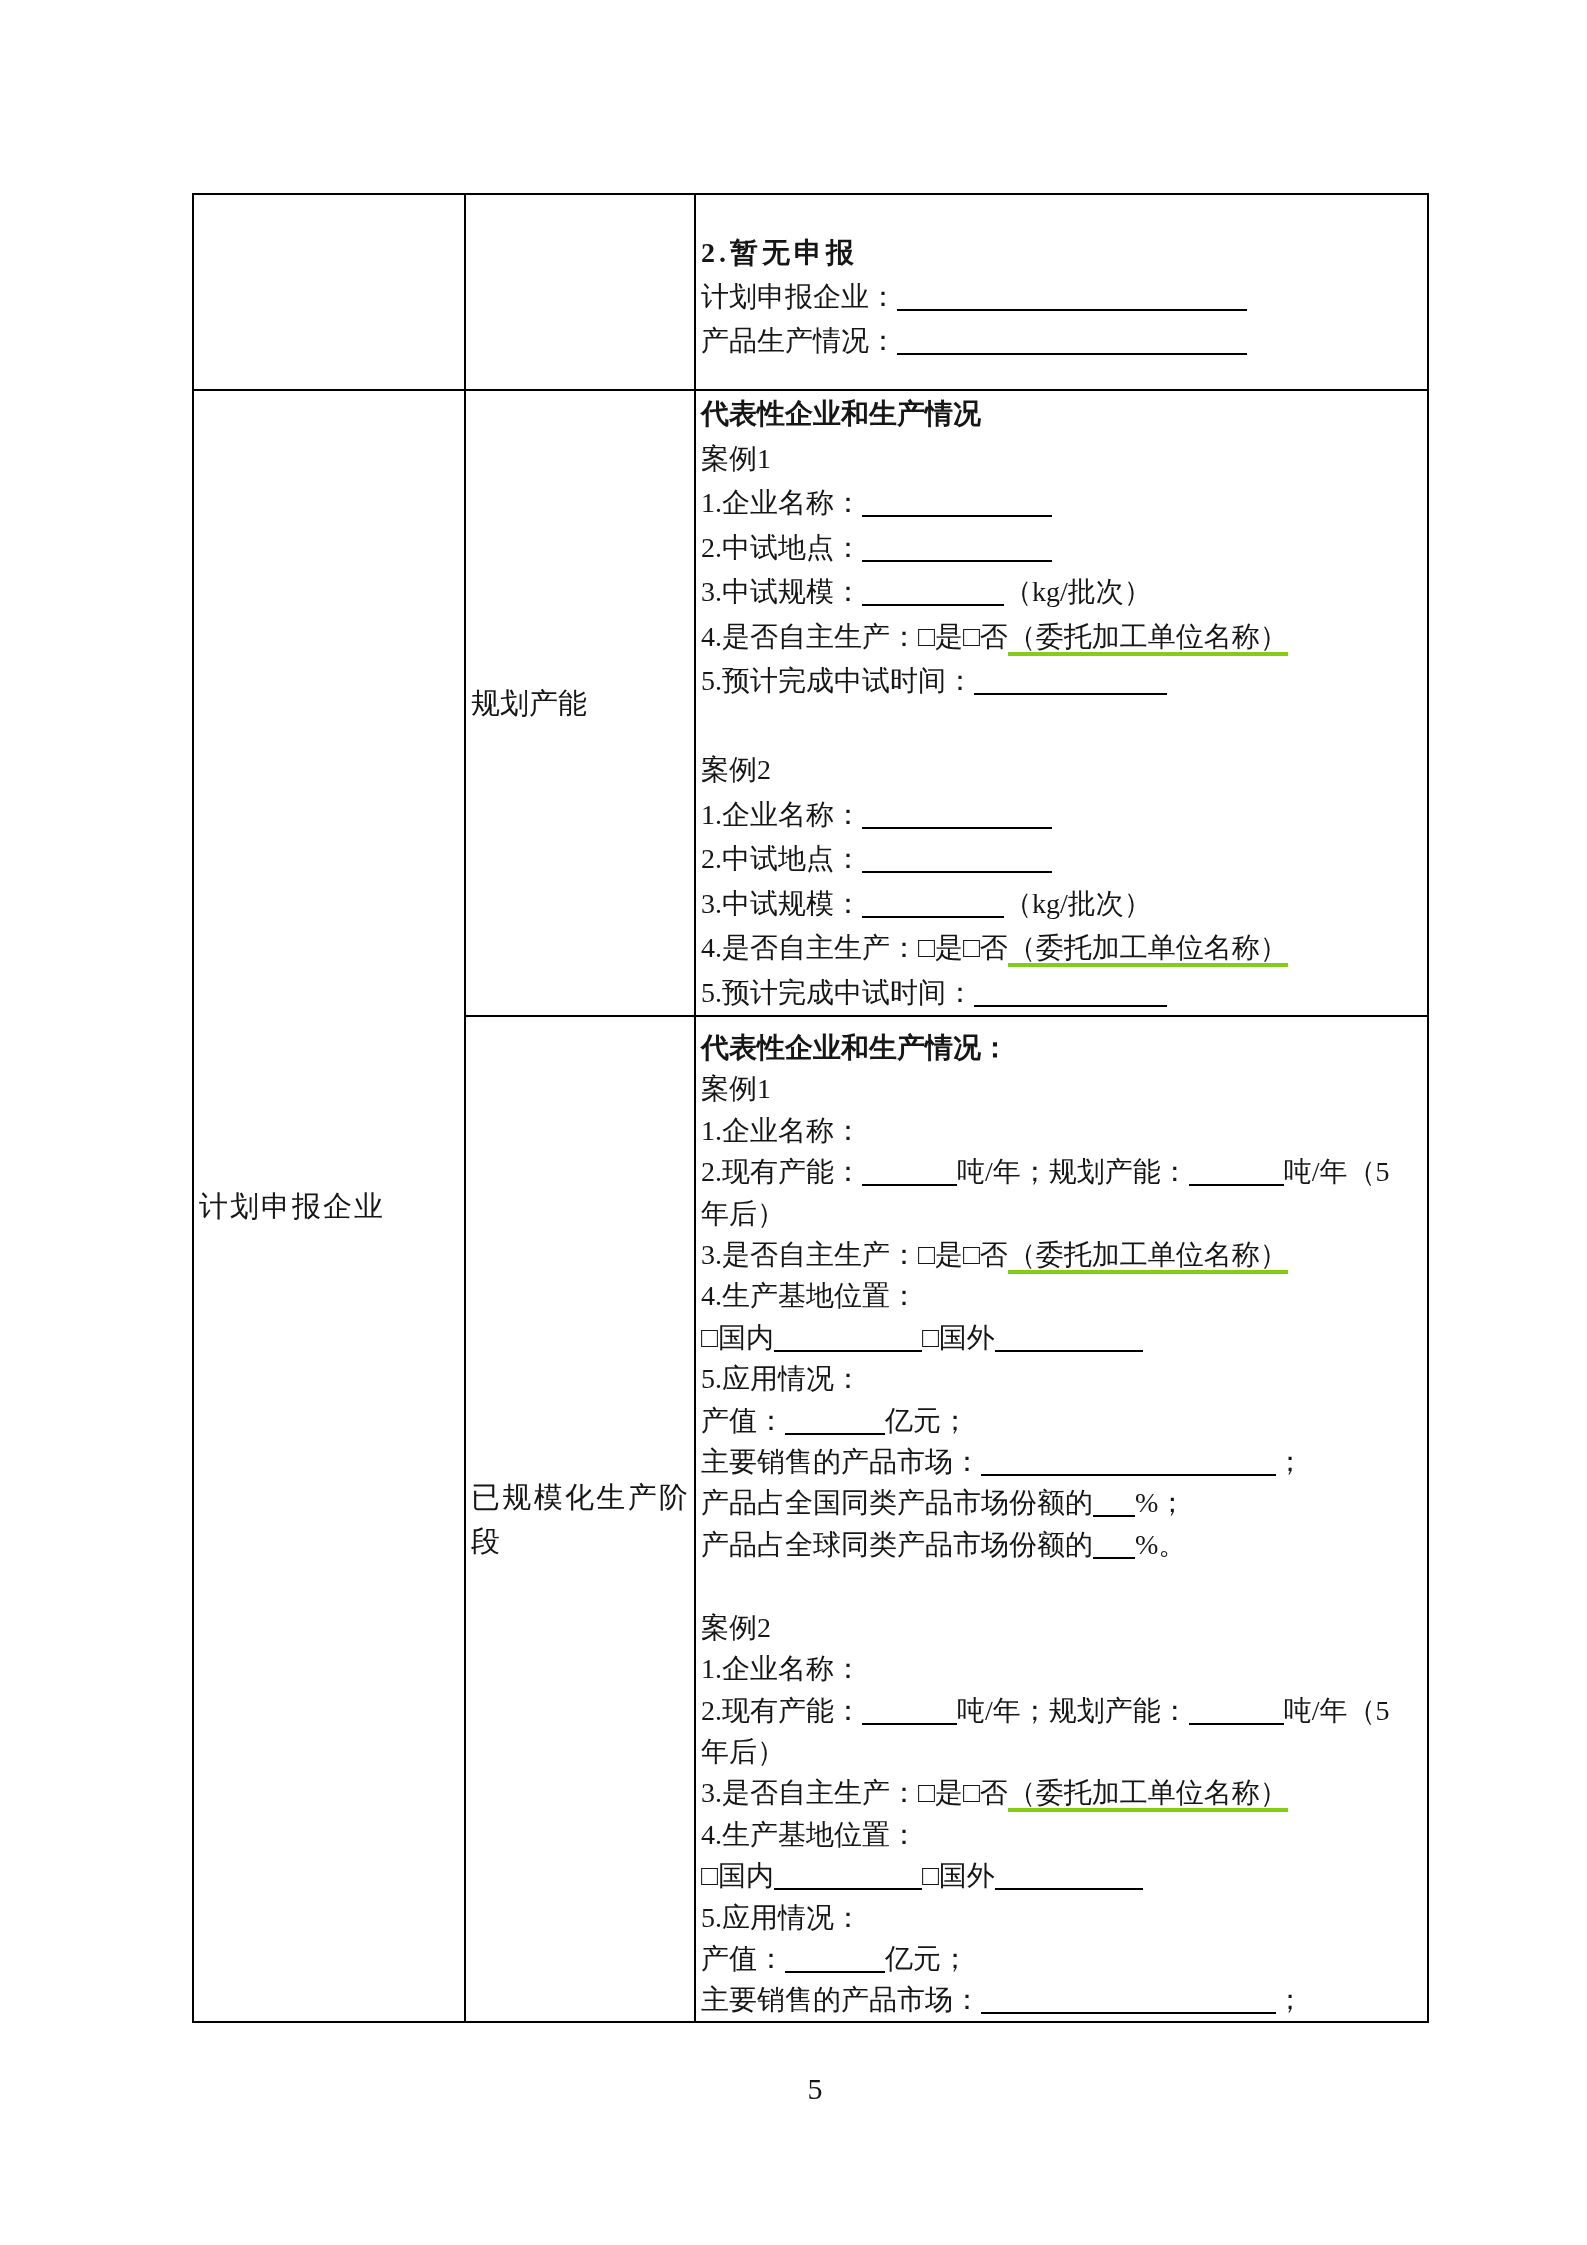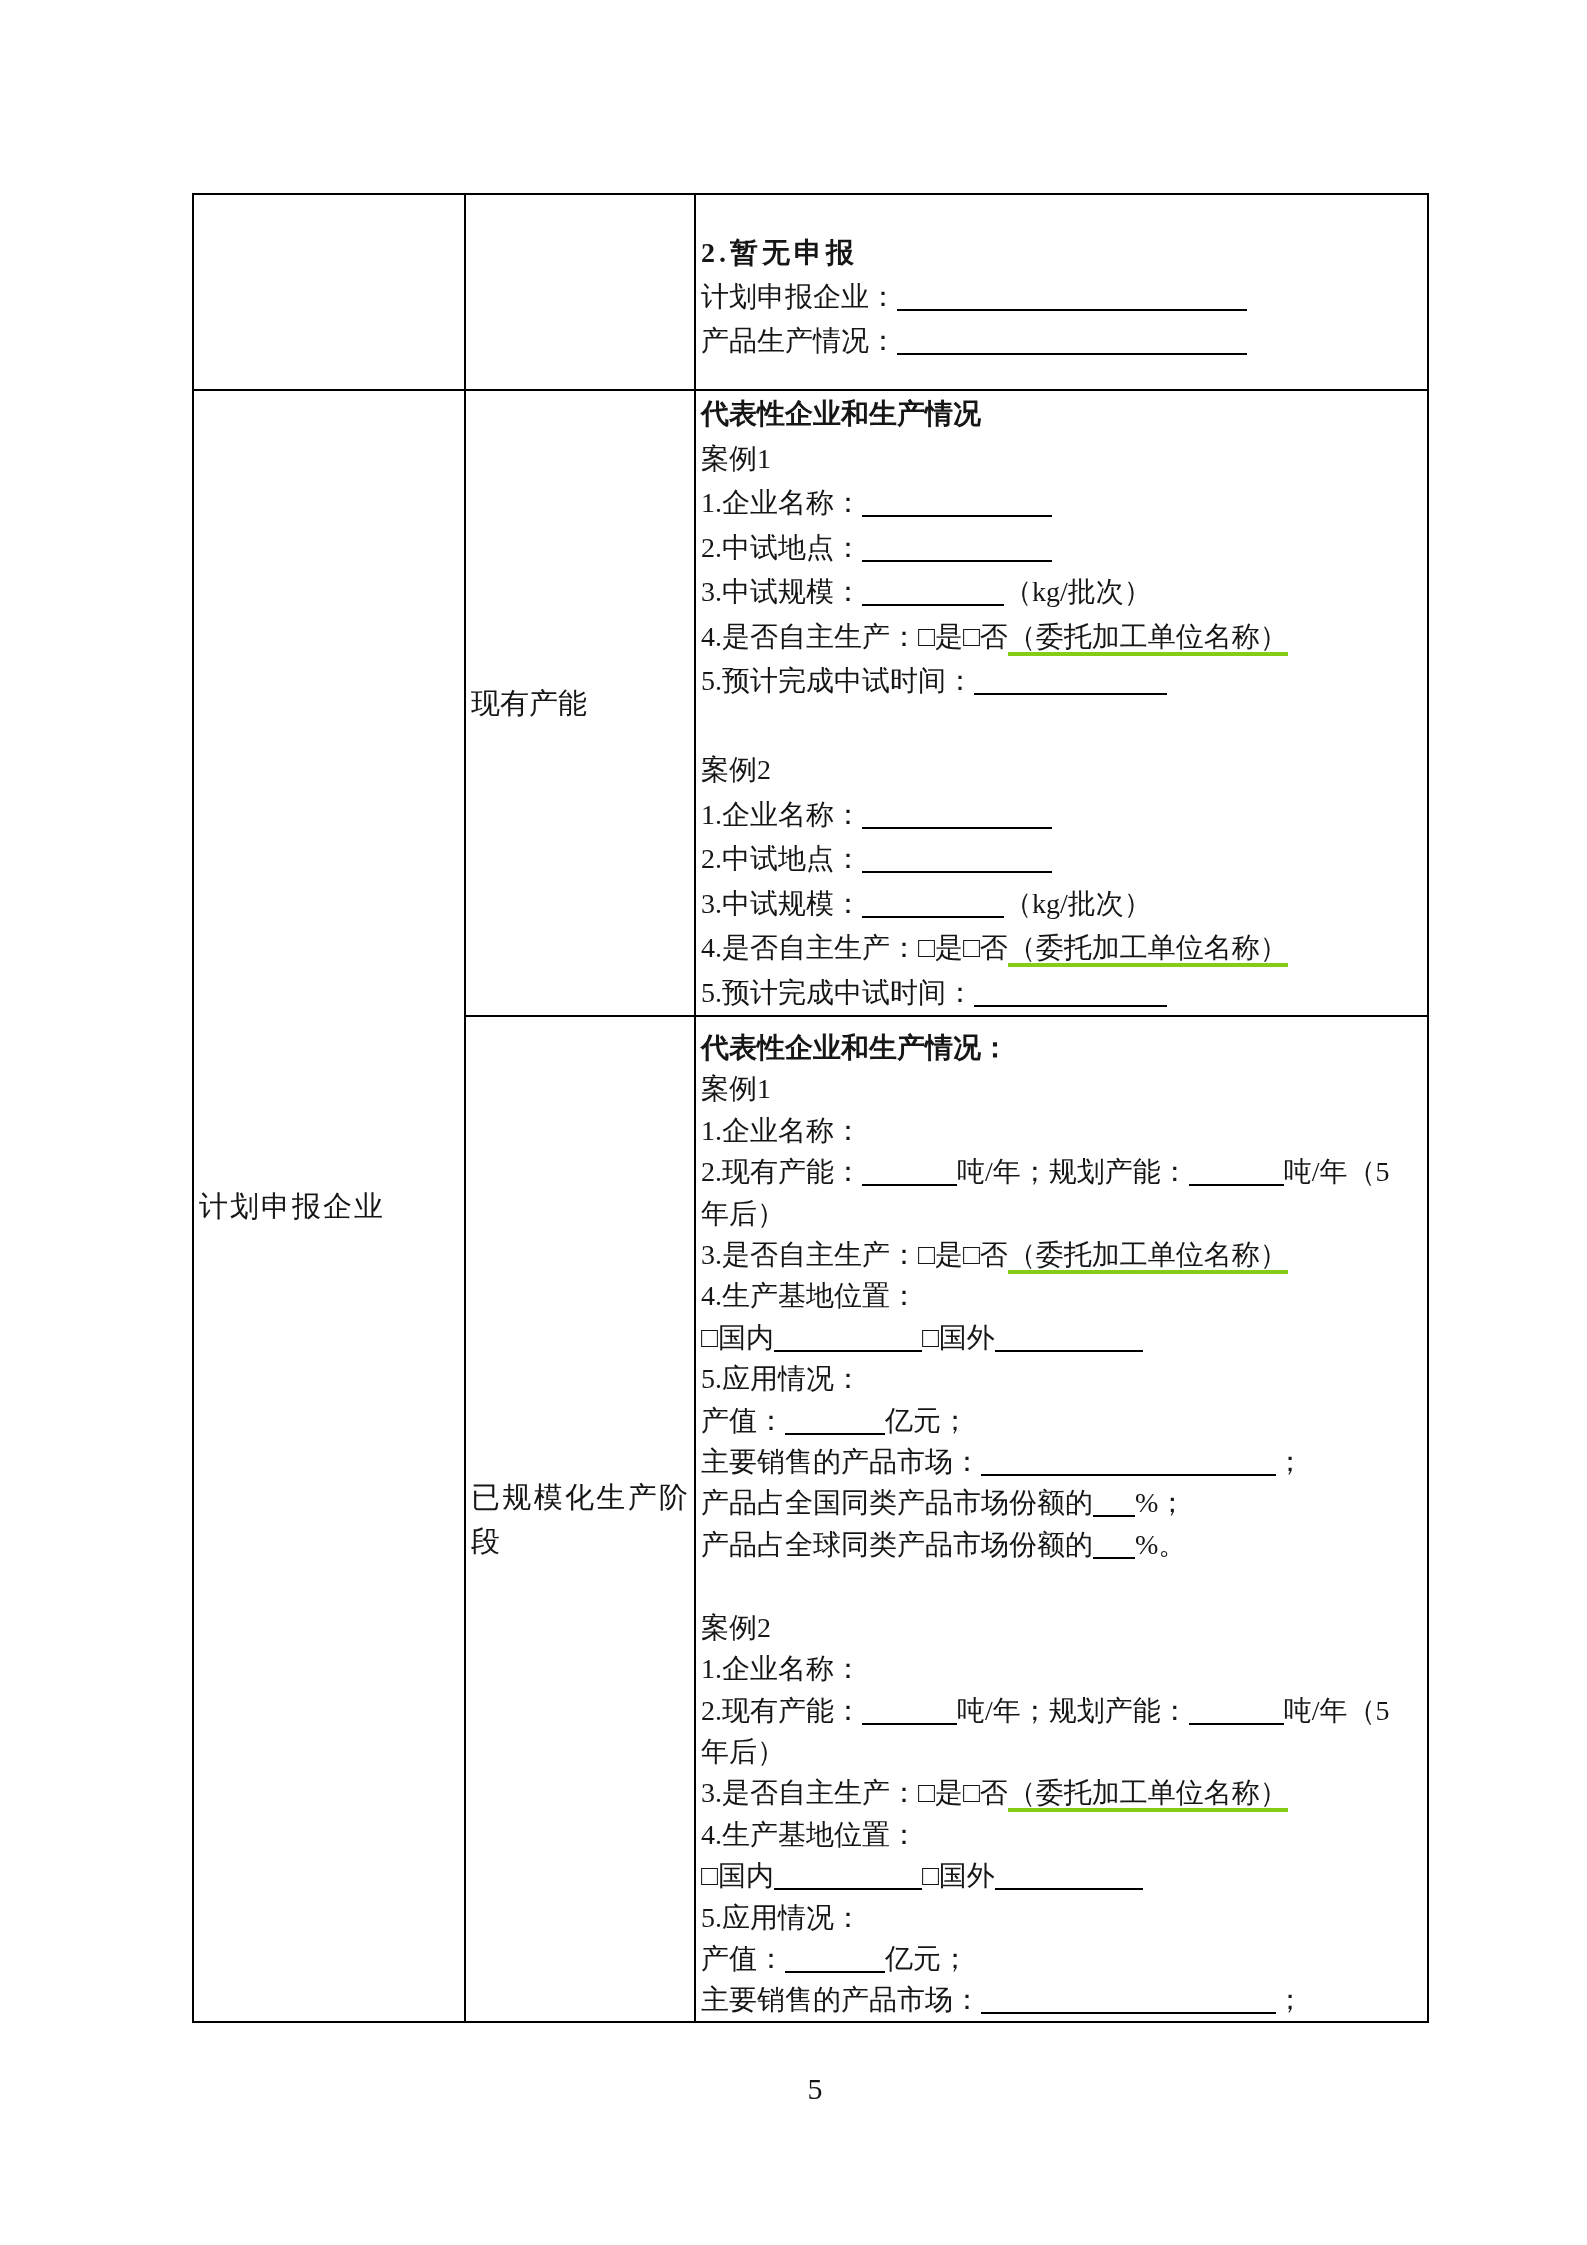--- a/index.html
+++ b/index.html
@@ -66,21 +66,21 @@
             <div class="tl"><span class="b " style="letter-spacing: 4px;">2.暂无申报</span></div>
             <div class="tl"><span class="">计划申报企业：</span><span class="bl" style="width: 350px;"></span></div>
             <div class="tl"><span class="">产品生产情况：</span><span class="bl" style="width: 350px;"></span></div>
           </td>
     </tr>
     <tr class="r2">
       <td class="left-label" rowspan="2">
         <span class="lbl">计划申报企业</span>
       </td>
       <td class="stage-label">
-        <span class="lbl">现有产能</span>
+        <span class="lbl">规划产能</span>
       </td>
       <td class="content">
             <div class="tl"><span class="b ">代表性企业和生产情况</span></div>
             <div class="tl"><span class="">案例1</span></div>
             <div class="tl"><span class="">1.企业名称：</span><span class="bl" style="width: 190px;"></span></div>
             <div class="tl"><span class="">2.中试地点：</span><span class="bl" style="width: 190px;"></span></div>
             <div class="tl"><span class="">3.中试规模：</span><span class="bl" style="width: 142px;"></span><span class="">（kg/批次）</span></div>
             <div class="tl"><span class="">4.是否自主生产：□是□否</span><span class="u">（委托加工单位名称）</span></div>
             <div class="tl"><span class="">5.预计完成中试时间：</span><span class="bl" style="width: 193px;"></span></div>
             <div class="tl">&nbsp;</div>

